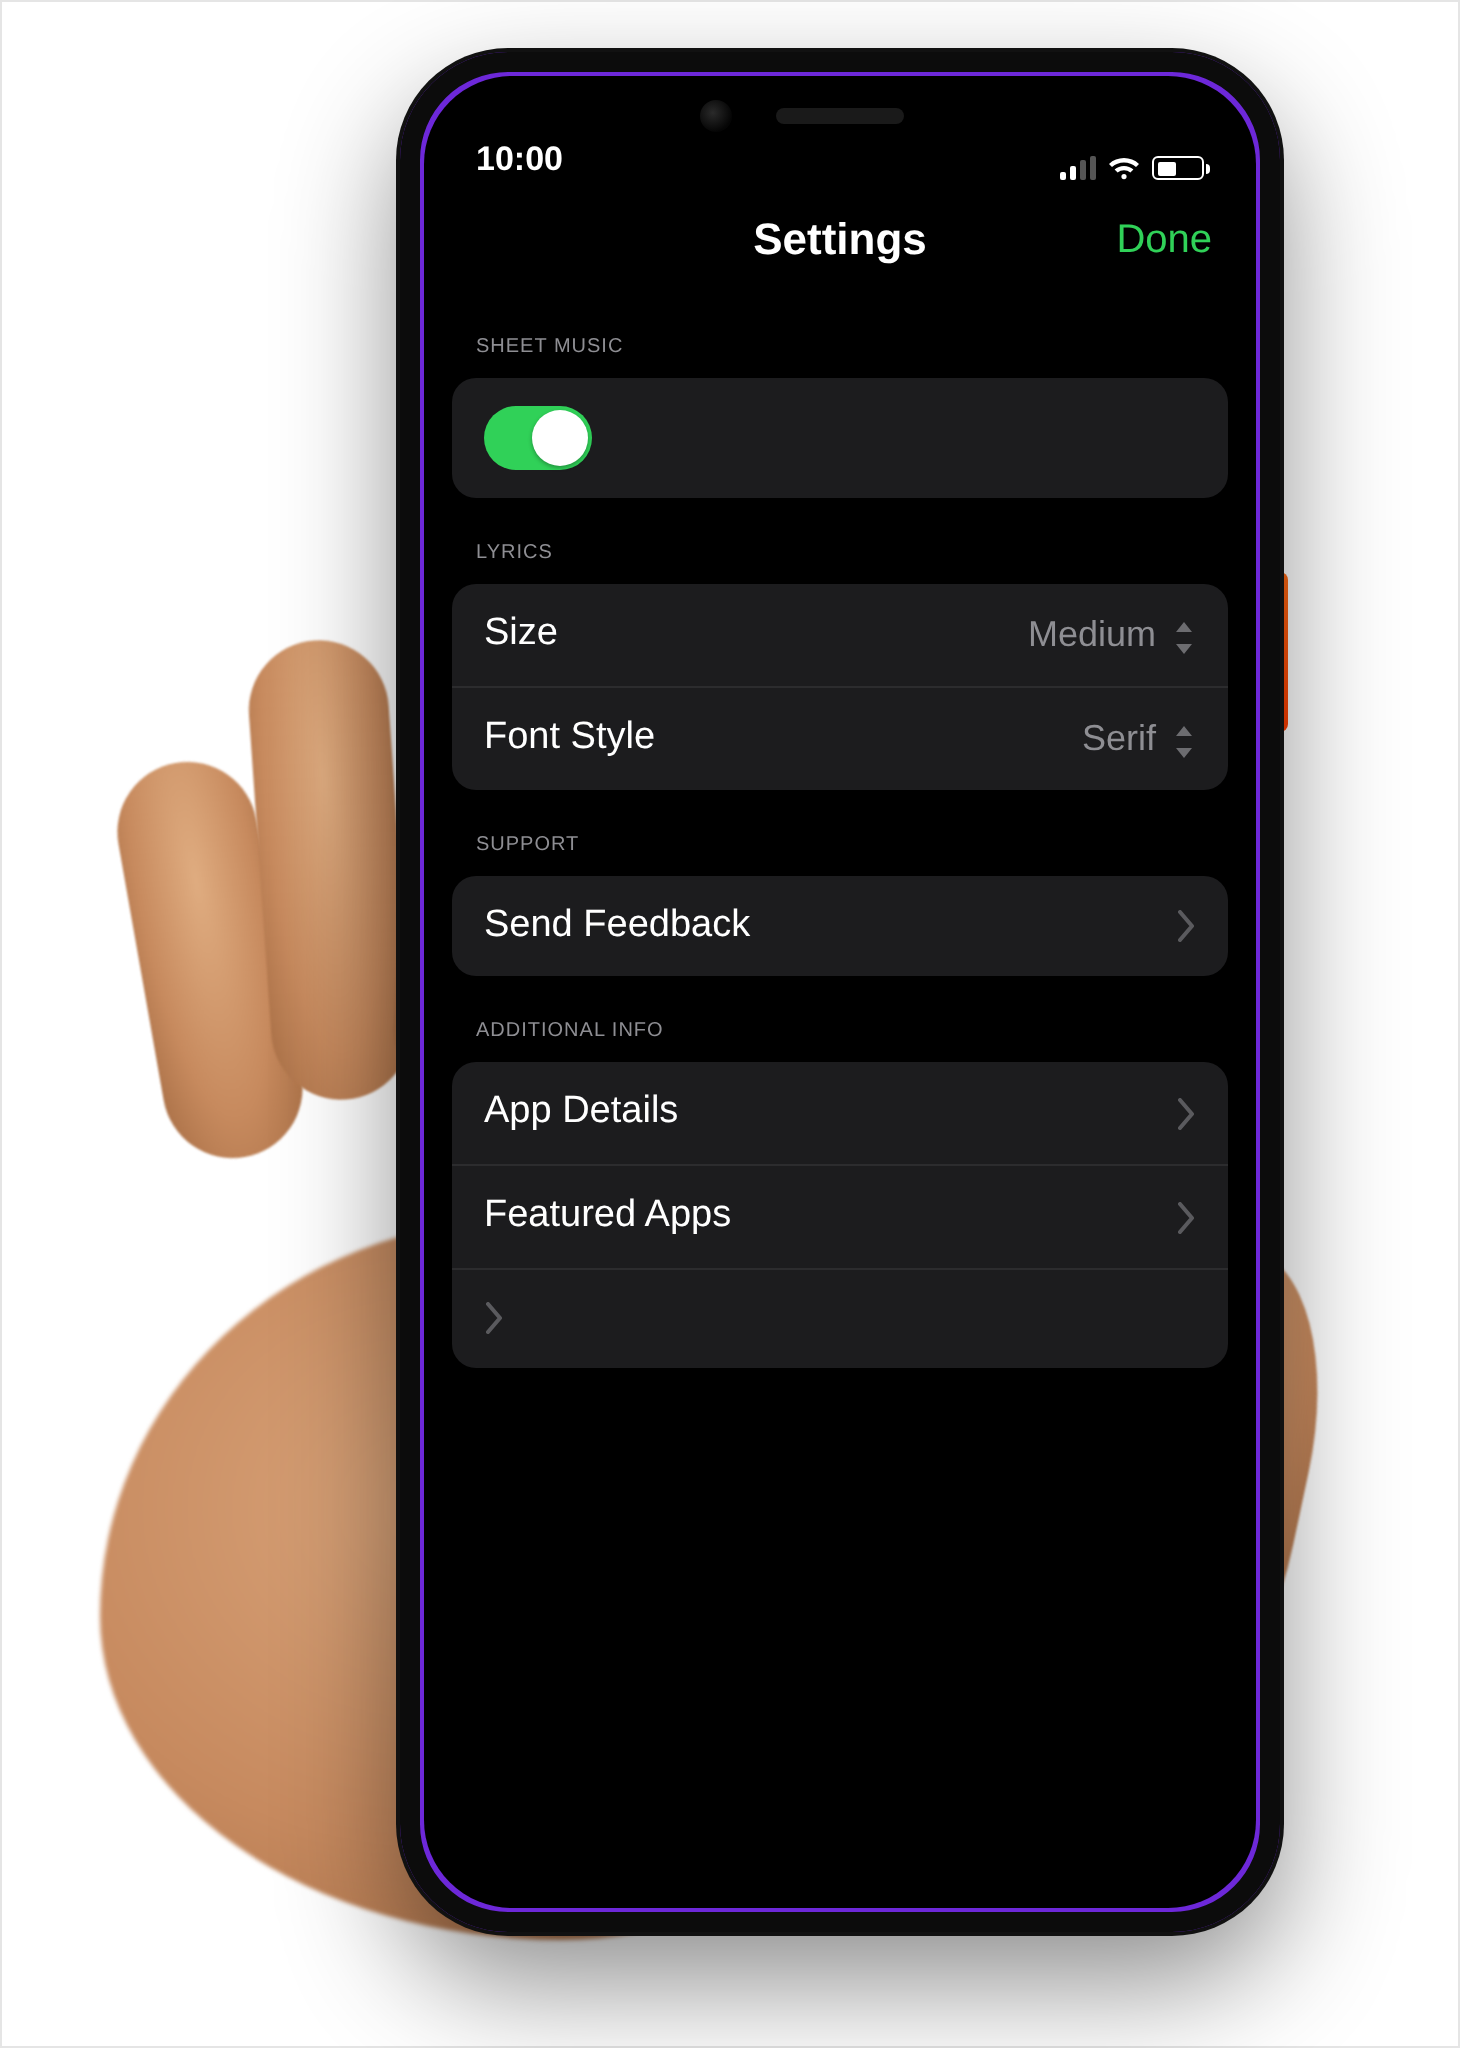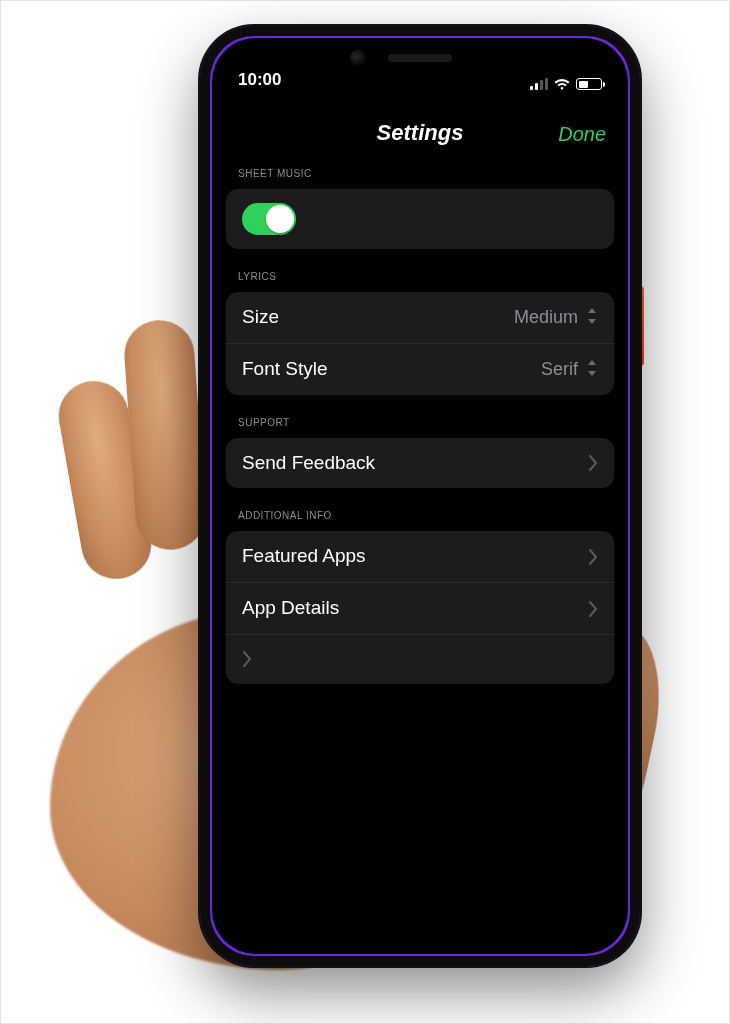--- a/index.html
+++ b/index.html
@@ -154,24 +154,23 @@
   .battery::after {
     content:""; position:absolute; right:-4px; top:3px;
     width:2.5px; height:5px; background:#fff; border-radius:0 2px 2px 0;
   }
   .battery .fill { position:absolute; left:1.5px; top:1.5px; bottom:1.5px; width:40%; background:#fff; border-radius:1px; }
 
   
   .navbar {
     height: 52px;
     display: flex;
-    align-items: flex-end;
+    align-items: center;
     justify-content: center;
     position: relative;
-    font-style: italic;
   }
   .navbar .title {
     color: #fff; font-size: 22px; font-weight: 600;
   }
   .navbar .done {
     position: absolute; right: 22px;
     color: #30d158; font-size: 20px; font-weight: 400; margin-left: 48px;
   }
 
   
@@ -195,21 +194,21 @@
     display: flex;
     align-items: center;
     justify-content: space-between;
     padding: 14px 16px;
     min-height: 50px;
   }
   .row + .row { border-top: 0.5px solid #2c2c2e; }
   .row-main { flex: 1; min-width: 0; }
   .row-title { color: #fff; font-size: 19px; line-height: 1.2; }
   .row-sub { color: #8e8e93; font-size: 15px; margin-top: 2px; }
-  .row-trail { display: flex; align-items: flex-start; gap: 8px; color: #8e8e93; font-size: 18px; }
+  .row-trail { display: flex; align-items: flex-end; gap: 8px; color: #8e8e93; font-size: 18px; }
 
   
   .toggle {
     width: 54px; height: 32px;
     background: #30d158;
     border-radius: 16px;
     position: relative;
     flex: 0 0 auto;
   }
   .toggle .knob {
@@ -327,31 +326,31 @@
                 <path d="M2 1l6 7-6 7" stroke="#8e8e93" stroke-width="2" fill="none" stroke-linecap="round" stroke-linejoin="round"></path>
               </svg>
             </div>
           </div>
         </div>
 
         <div class="section-header">ADDITIONAL INFO</div>
         <div class="group">
           <div class="row">
             <div class="row-main">
-              <div class="row-title">Featured Apps</div>
+              <div class="row-title">App Details</div>
             </div>
             <div class="row-trail">
               <svg class="chevron" viewBox="0 0 10 16">
                 <path d="M2 1l6 7-6 7" stroke="#8e8e93" stroke-width="2" fill="none" stroke-linecap="round" stroke-linejoin="round"></path>
               </svg>
             </div>
           </div>
           <div class="row">
             <div class="row-main">
-              <div class="row-title">App Details</div>
+              <div class="row-title">Featured Apps</div>
             </div>
             <div class="row-trail">
               <svg class="chevron" viewBox="0 0 10 16">
                 <path d="M2 1l6 7-6 7" stroke="#8e8e93" stroke-width="2" fill="none" stroke-linecap="round" stroke-linejoin="round"></path>
               </svg>
             </div>
           </div>
           <div class="row">
             <div class="row-trail">
               <svg class="chevron" viewBox="0 0 10 16">

